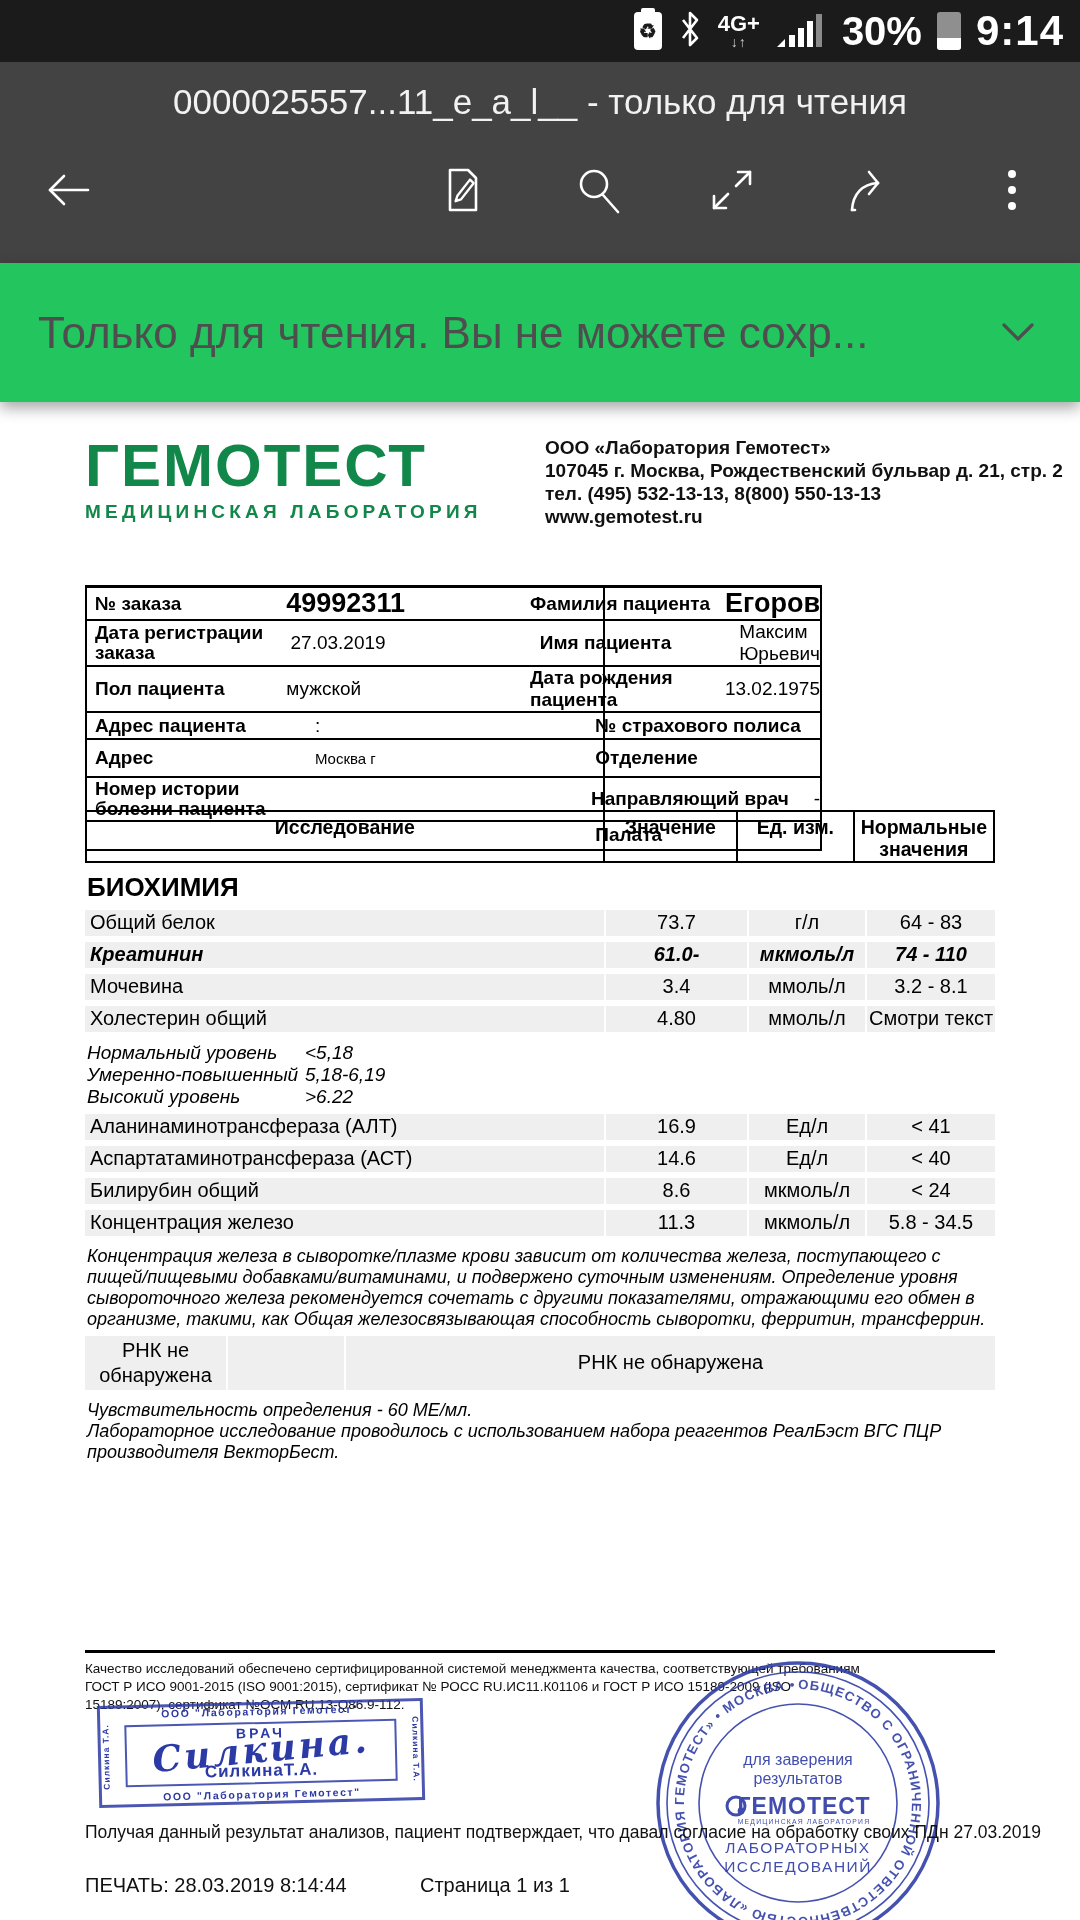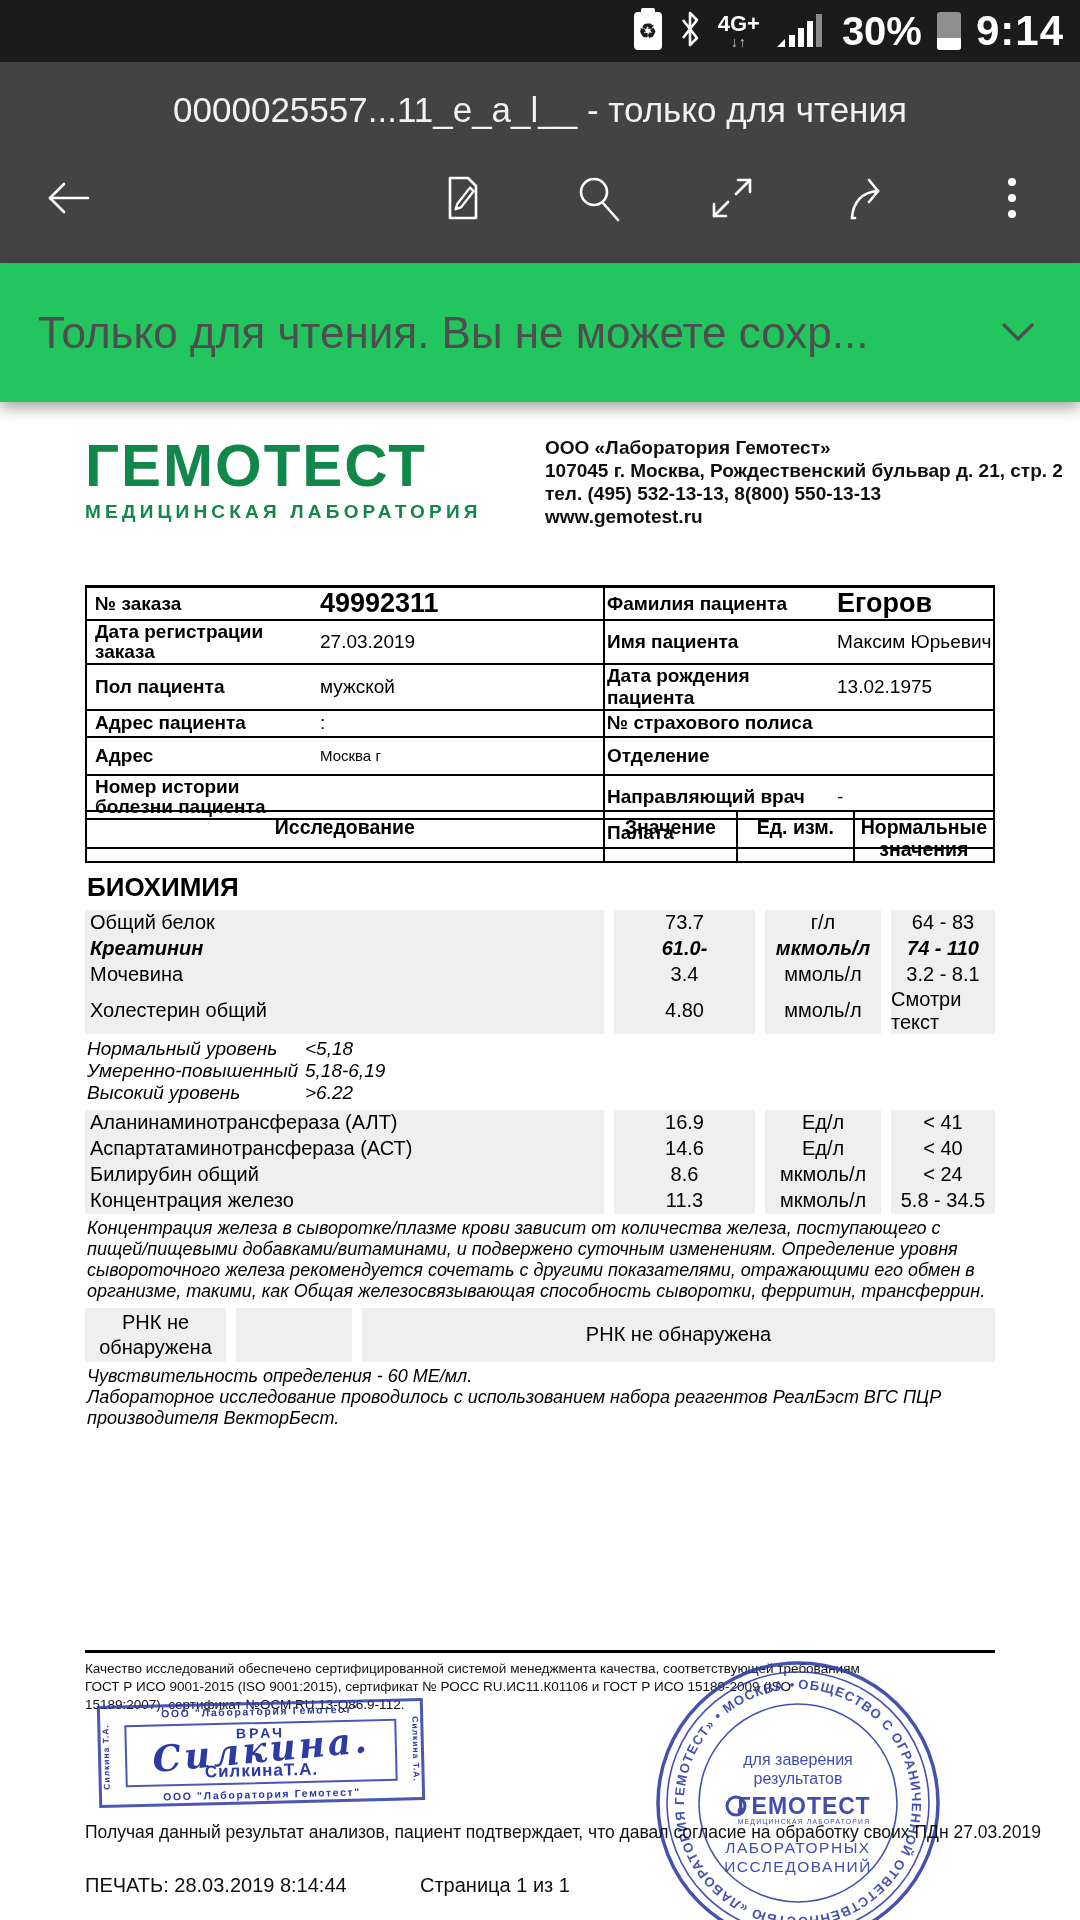--- a/index.html
+++ b/index.html
@@ -16,21 +16,21 @@
   .batt-saver::before { content:""; position:absolute; top:-4px; left:7px; width:14px; height:5px; background:#fff; border-radius:2px 2px 0 0; }
   .battery { width:24px; height:38px; background:#8f8f8f; border-radius:3px; position:relative; overflow:hidden; }
   .battery::before { content:""; position:absolute; top:-4px; left:6px; width:12px; height:4px; background:#8f8f8f; }
   .battery::after { content:""; position:absolute; bottom:0; left:0; width:100%; height:12px; background:#fff; }
   .net4g { display:flex; flex-direction:column; align-items:center; line-height:1; }
   .net4g .lbl { font-size:22px; font-weight:bold; }
   .net4g .arr { font-size:14px; letter-spacing:1px; color:#cfcfcf; }
 
   
   .app-bar { position:absolute; top:62px; left:0; width:1080px; height:201px; background:#434343; }
-  .app-title { text-align:center; padding-top:28px; font-size:35px; color:#f2f2f2; }
+  .app-title { text-align:center; padding-top:20px; font-size:35px; color:#f2f2f2; }
   .toolbar { position:relative; height:140px; }
   .tb-icon { position:absolute; top:42px; width:52px; height:52px; cursor:pointer; }
   .tb-back { left:42px; } .tb-edit { left:436px; } .tb-search { left:572px; }
   .tb-expand { left:706px; } .tb-share { left:842px; } .tb-menu { left:986px; }
   .tb-icon svg { width:52px; height:52px; stroke:#fff; stroke-width:2.6; fill:none; stroke-linecap:round; stroke-linejoin:round; }
   .tb-menu svg { fill:#fff; stroke:none; }
 
   
   .banner { position:absolute; top:263px; left:0; width:1080px; height:139px; background:#22c55e;
     box-shadow:0 6px 14px rgba(0,0,0,0.35); display:flex; align-items:center; padding:0 38px; z-index:5; }
@@ -40,41 +40,41 @@
   
   .doc { position:absolute; top:402px; left:0; width:1080px; height:1518px; background:#fff; color:#000; }
 
   .brand { position:absolute; left:85px; top:32px; }
   .brand-name { font-size:60px; font-weight:bold; color:#12874a; letter-spacing:2px; line-height:1.05; }
   .brand-sub  { font-size:19px; font-weight:bold; color:#12874a; letter-spacing:4.2px; margin-top:4px; }
 
   .org { position:absolute; left:545px; top:34px; font-size:19px; font-weight:600; line-height:23px; color:#101010; }
 
   
-  .pt { position:absolute; left:85px; top:183px; width:910px; border:2px solid #000; border-top-width:3px; }
+  .pt { position:absolute; left:85px; top:183px; width:737px; border:2px solid #000; border-top-width:3px; }
   .pt::before { content:""; position:absolute; left:516px; top:0; bottom:0; width:2px; background:#000; }
   .pt-row { display:flex; align-items:center; border-bottom:2px solid #000; min-height:27px; font-size:19px; }
   .pt-row:last-child { border-bottom:none; }
   .pt-row:nth-child(5) { min-height:38px; } .pt-row:nth-child(6) { min-height:36px; }
   .pt-l1 { width:233px; padding:1px 4px 1px 8px; font-weight:bold; line-height:1.05; }
   .pt-v1 { width:283px; }
   .pt-l2 { width:234px; padding-left:4px; font-weight:bold; }
   .pt-v2 { flex:1; }
   .pt .big { font-size:27px; font-weight:bold; }
   .pt .small { font-size:15px; }
 
   
   .rt { position:absolute; left:85px; top:408px; width:910px; }
   .rt-header { display:flex; border:2px solid #000; text-align:center; font-weight:bold; font-size:19.5px; min-height:48px; }
   .rt-header div { display:flex; align-items:flex-start; justify-content:center; padding-top:4px; line-height:1.15; }
   .hc1 { width:522px; } .hc2 { width:135px; border-left:2px solid #000; }
   .hc3 { width:118px; border-left:2px solid #000; } .hc4 { flex:1; border-left:2px solid #000; padding:4px 6px 0; }
   .rt-section { font-weight:bold; font-size:26px; padding:9px 0 7px 2px; }
   .rt-body { display:flex; flex-direction:column; }
-  .r-row { display:flex; gap:10px; margin-bottom:0; }
+  .r-row { display:flex; gap:2px; margin-bottom:6px; }
   .r-row > div { background:#efefef; min-height:26px; display:flex; align-items:center; font-size:20px; }
   .rc1 { width:519px; padding-left:5px; } .rc2 { width:141px; justify-content:center; text-align:center; }
   .rc3 { width:116px; justify-content:center; } .rc4 { flex:1; justify-content:center; }
   .r-row.flag > div { font-weight:bold; font-style:italic; }
   .r-row.tall .rc2 { line-height:1.25; padding:2px 0; }
   .r-row.tall .rc4 { white-space:nowrap; overflow:visible; }
   .r-note { font-style:italic; font-size:18px; line-height:21px; padding:4px 0 6px 2px; white-space:pre-line; }
   .r-note .pair { display:flex; font-size:19px; line-height:22px; }
   .r-note .pair span:first-child { width:218px; }
 

